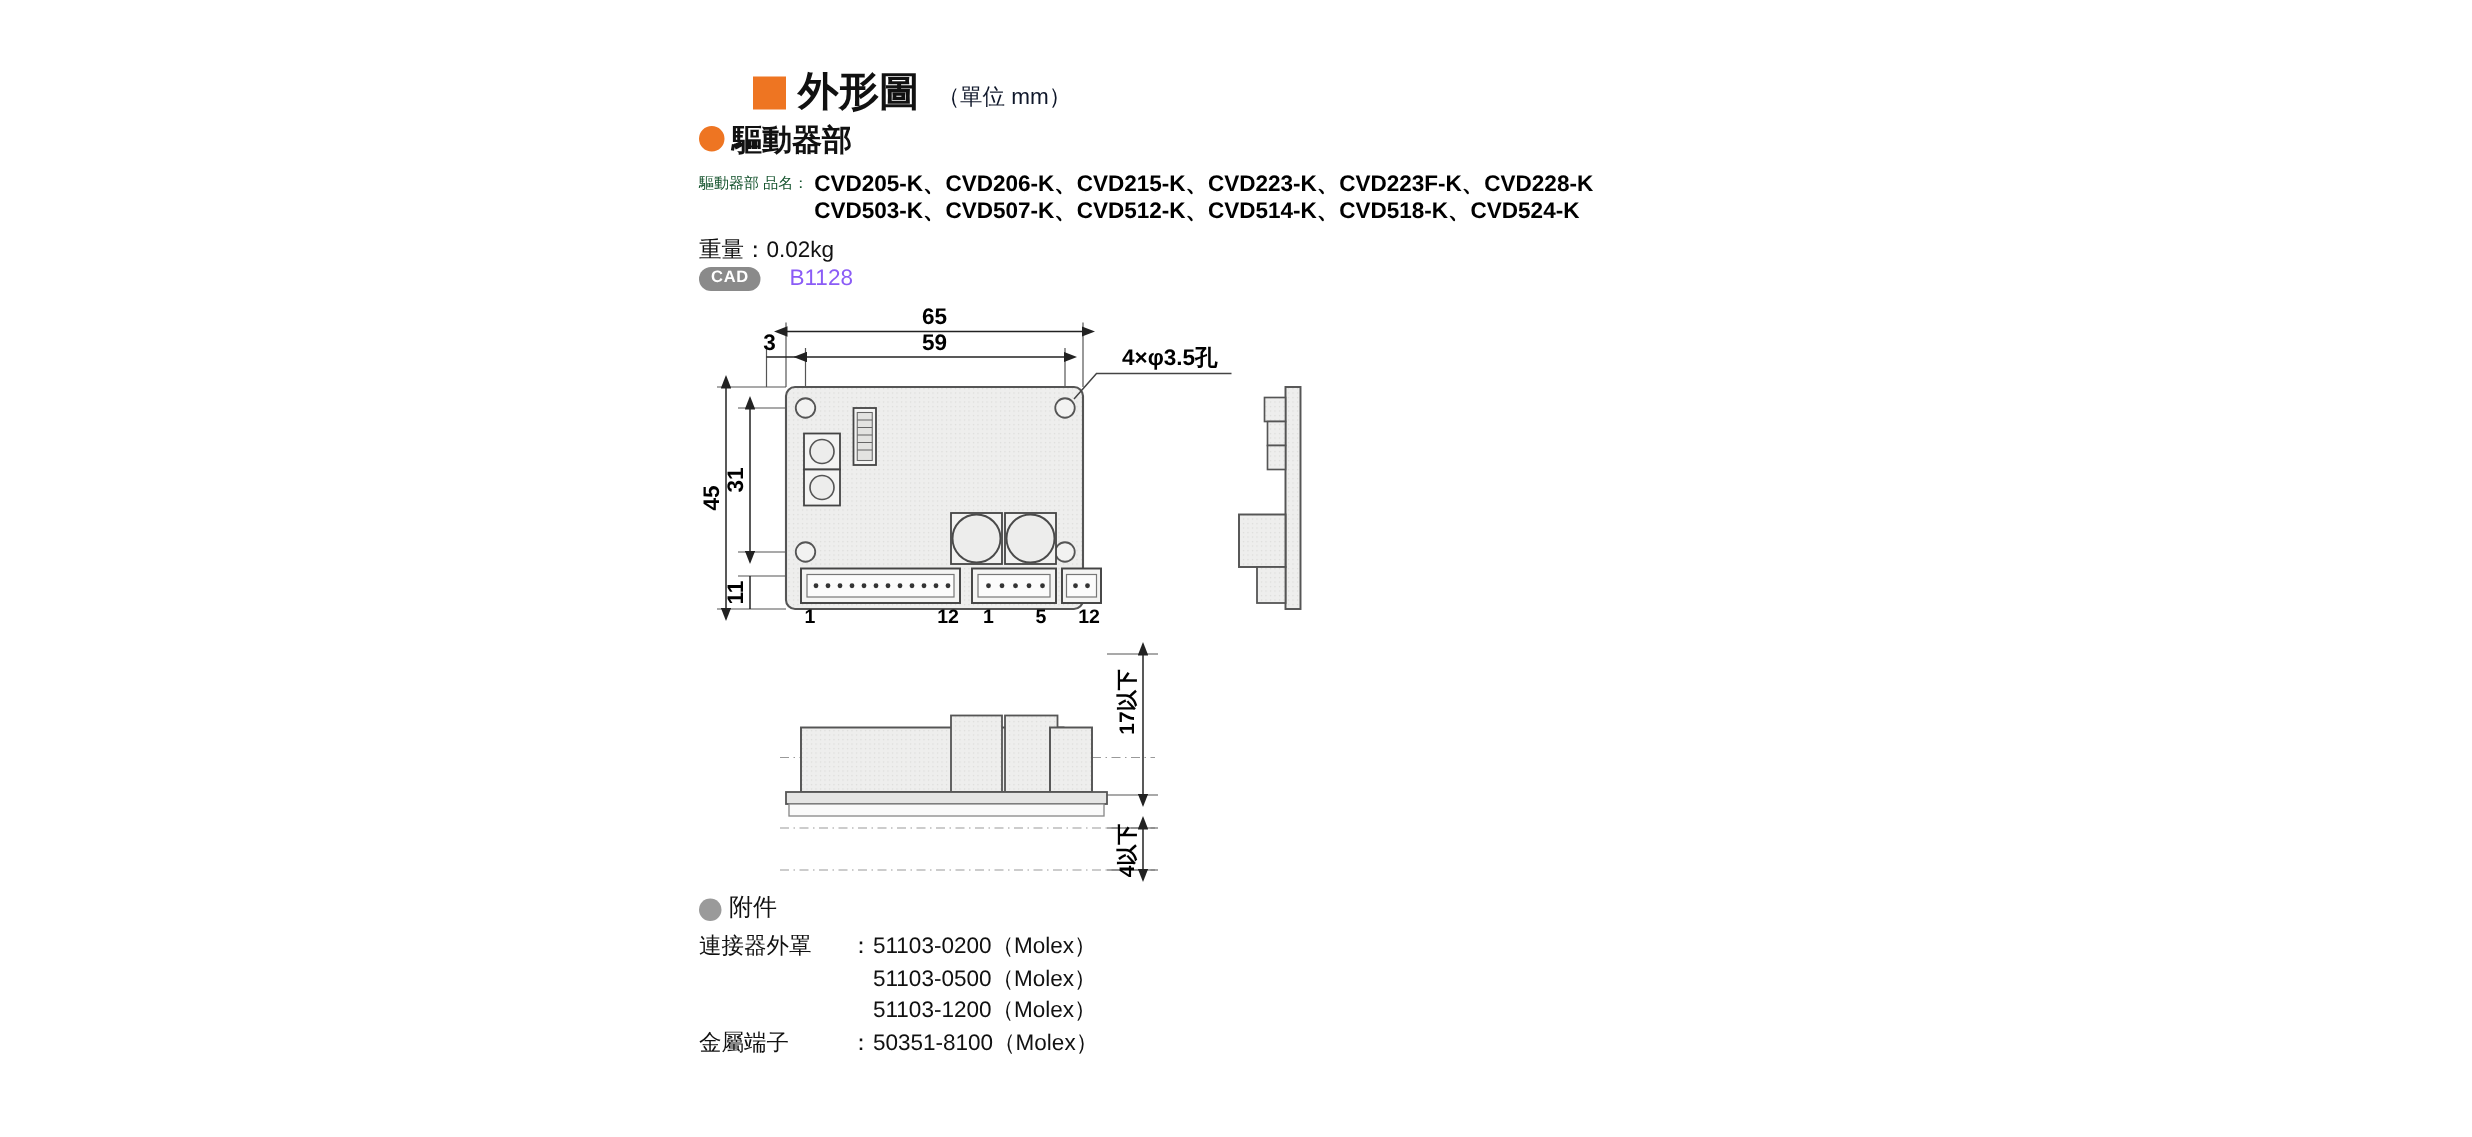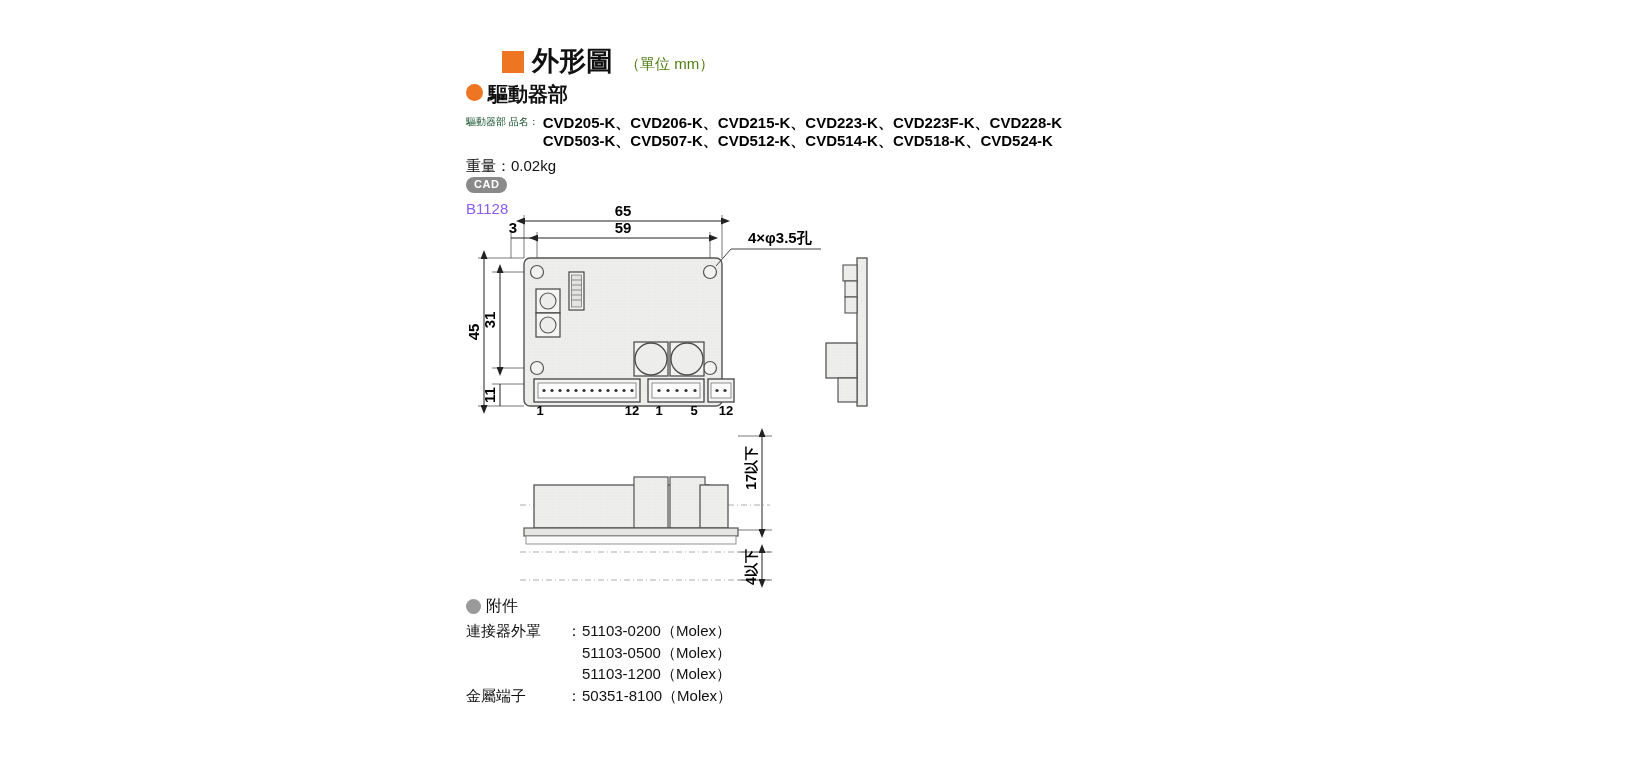--- a/index.html
+++ b/index.html
@@ -29,21 +29,21 @@
   }
   .hdr-title {
     font-size: 27px;
     font-weight: bold;
     letter-spacing: 0px;
     color: #111;
     line-height: 1;
   }
   .hdr-unit {
     font-size: 15px;
-    color: #4d7c0f;
+    color: #0f172a;
     font-weight: normal;
     margin-left: 4px;
     position: relative; top: 3px;
   }
 
   .sub-title-row {
     position: absolute;
     left: 466px; top: 84px;
     display: flex; align-items: flex-start; gap: 5px;
   }
@@ -69,21 +69,21 @@
     font-size: 15px; font-weight: bold; color: #000;
     white-space: nowrap; line-height: 18px;
   }
 
   .weight-row {
     position: absolute; left: 466px; top: 157px;
     font-size: 15px; color: #111;
   }
   .cad-row {
     position: absolute; left: 466px; top: 177px;
-    display: flex; align-items: flex-start; gap: 7px; flex-direction: column;
+    display: flex; align-items: center; gap: 19px;
   }
   .cad-badge {
     background: #8a8a8a; color: #fff;
     border-radius: 9px;
     font-size: 11px; font-weight: bold;
     padding: 1px 8px 2px 8px;
     letter-spacing: 0.5px;
     line-height: 13px;
   }
   .cad-code { font-size: 15px; color: #8b5cf6; }

